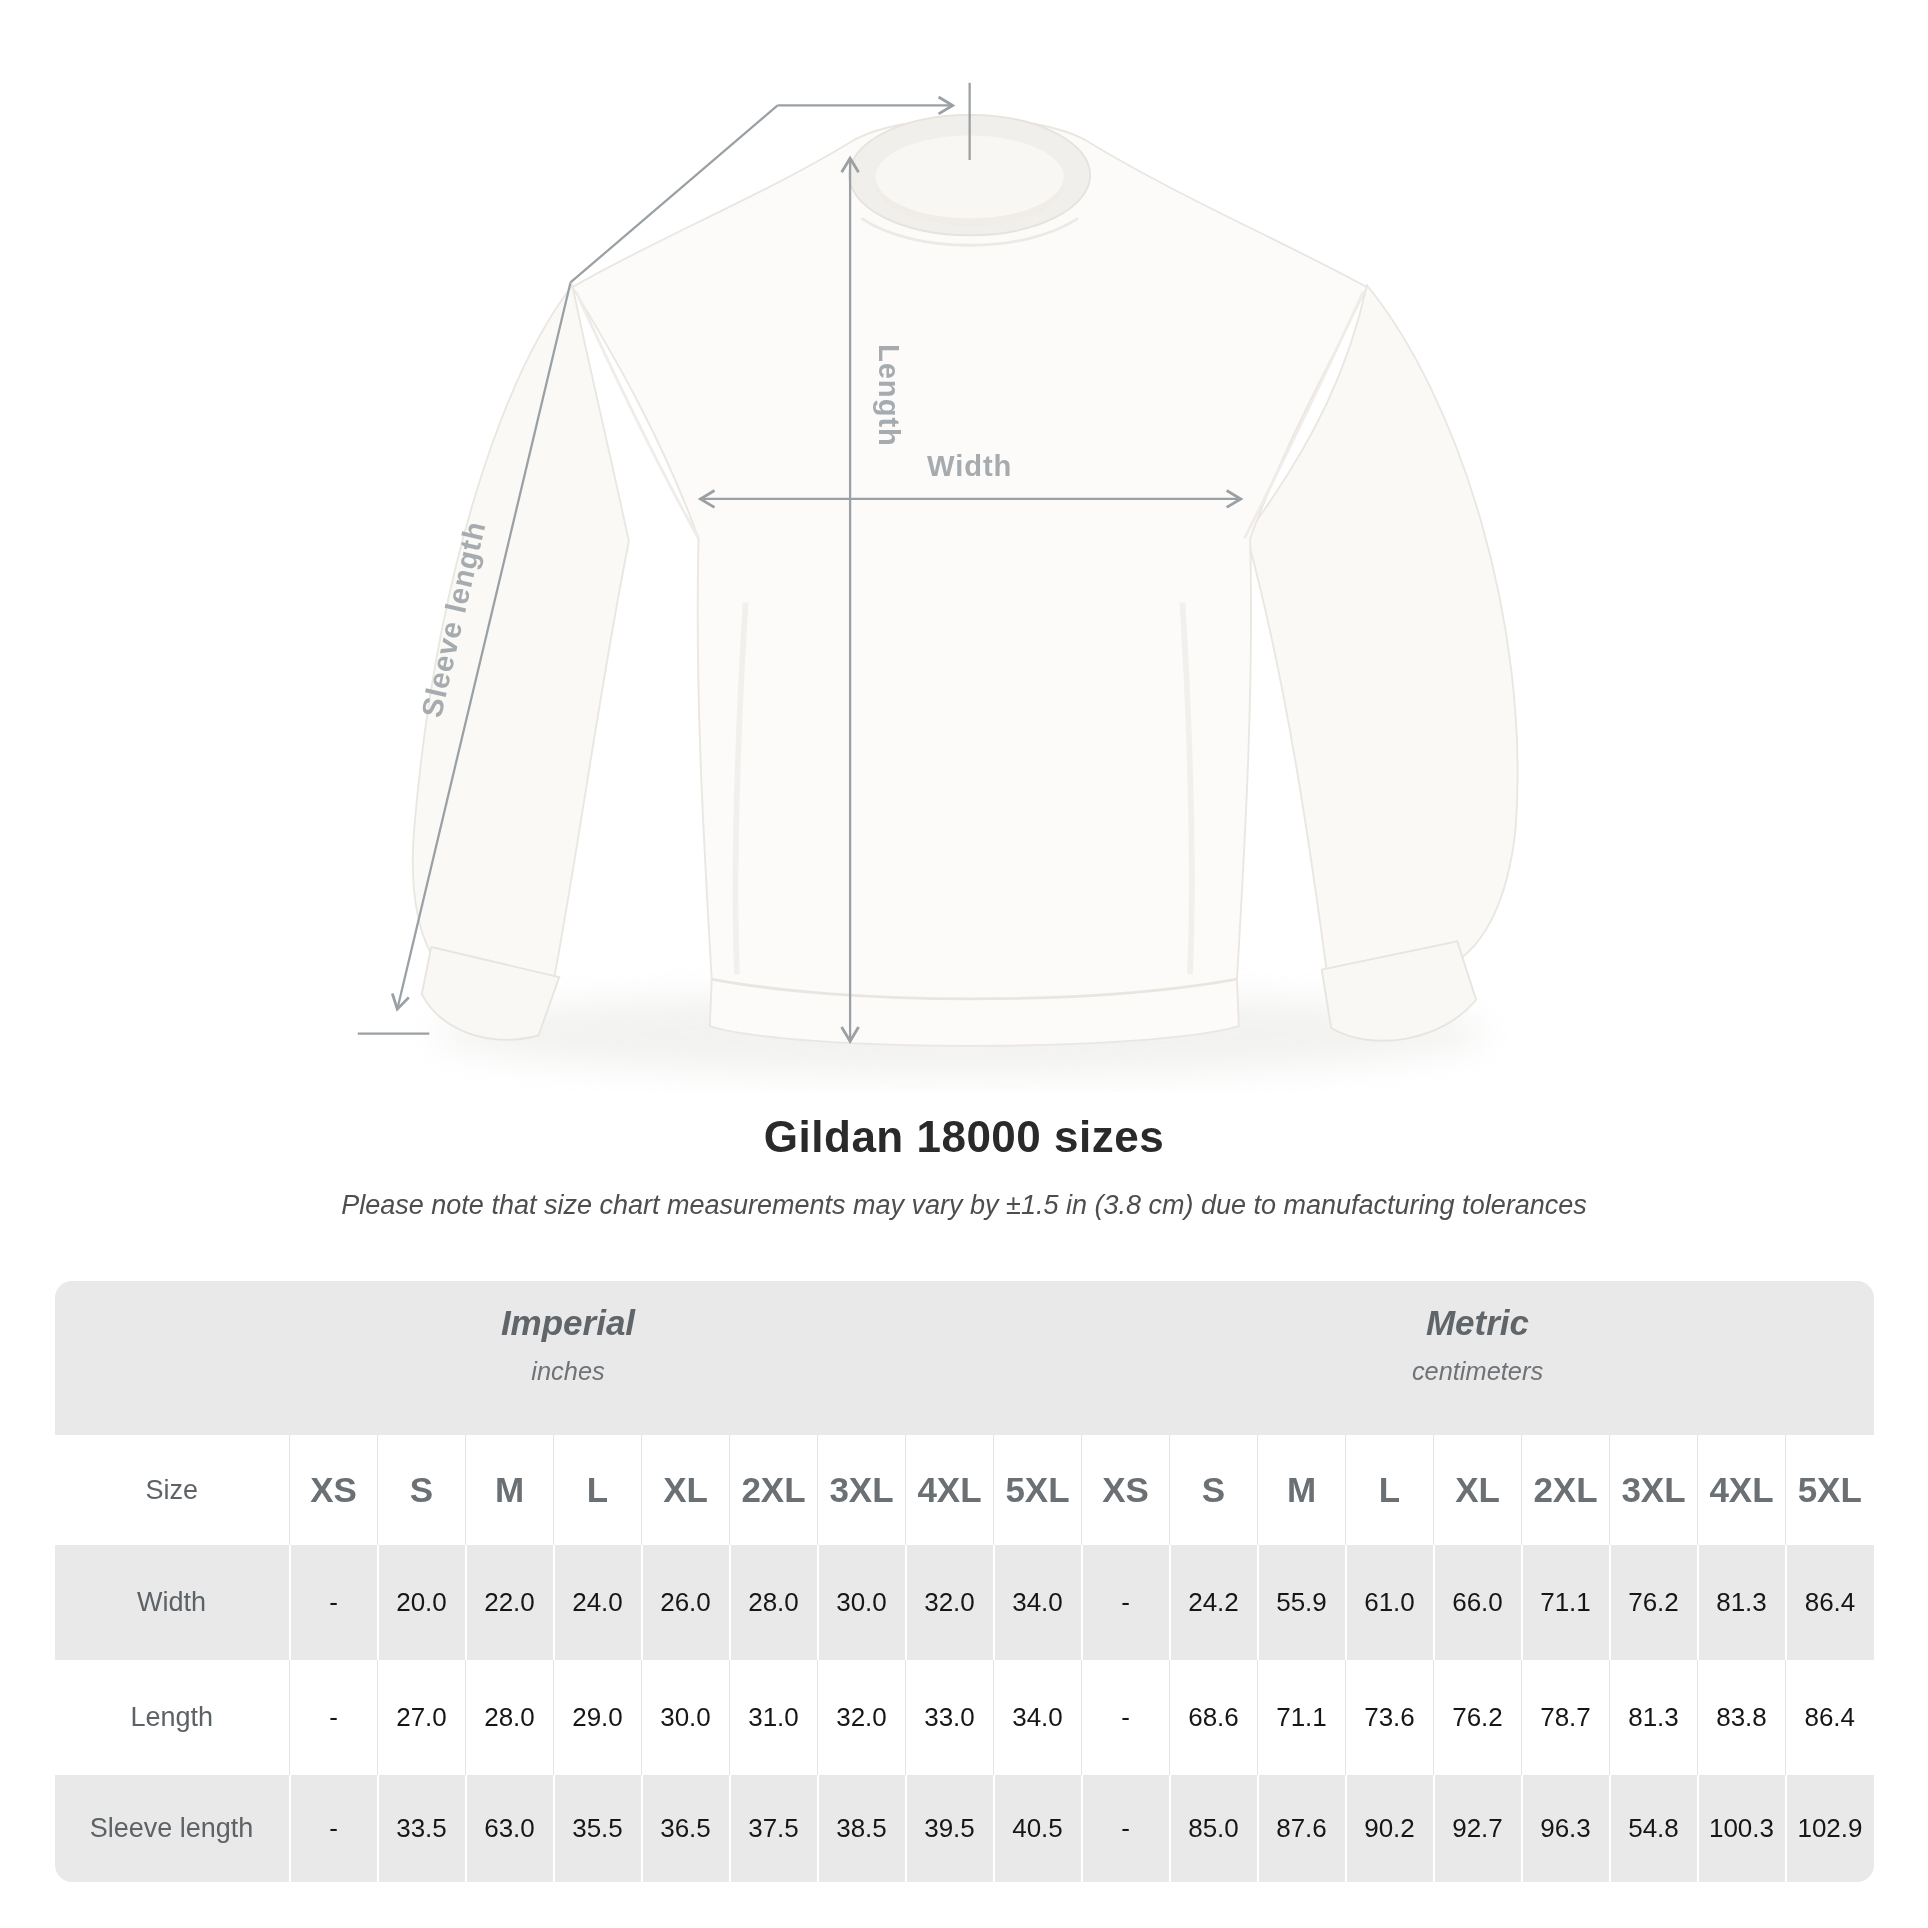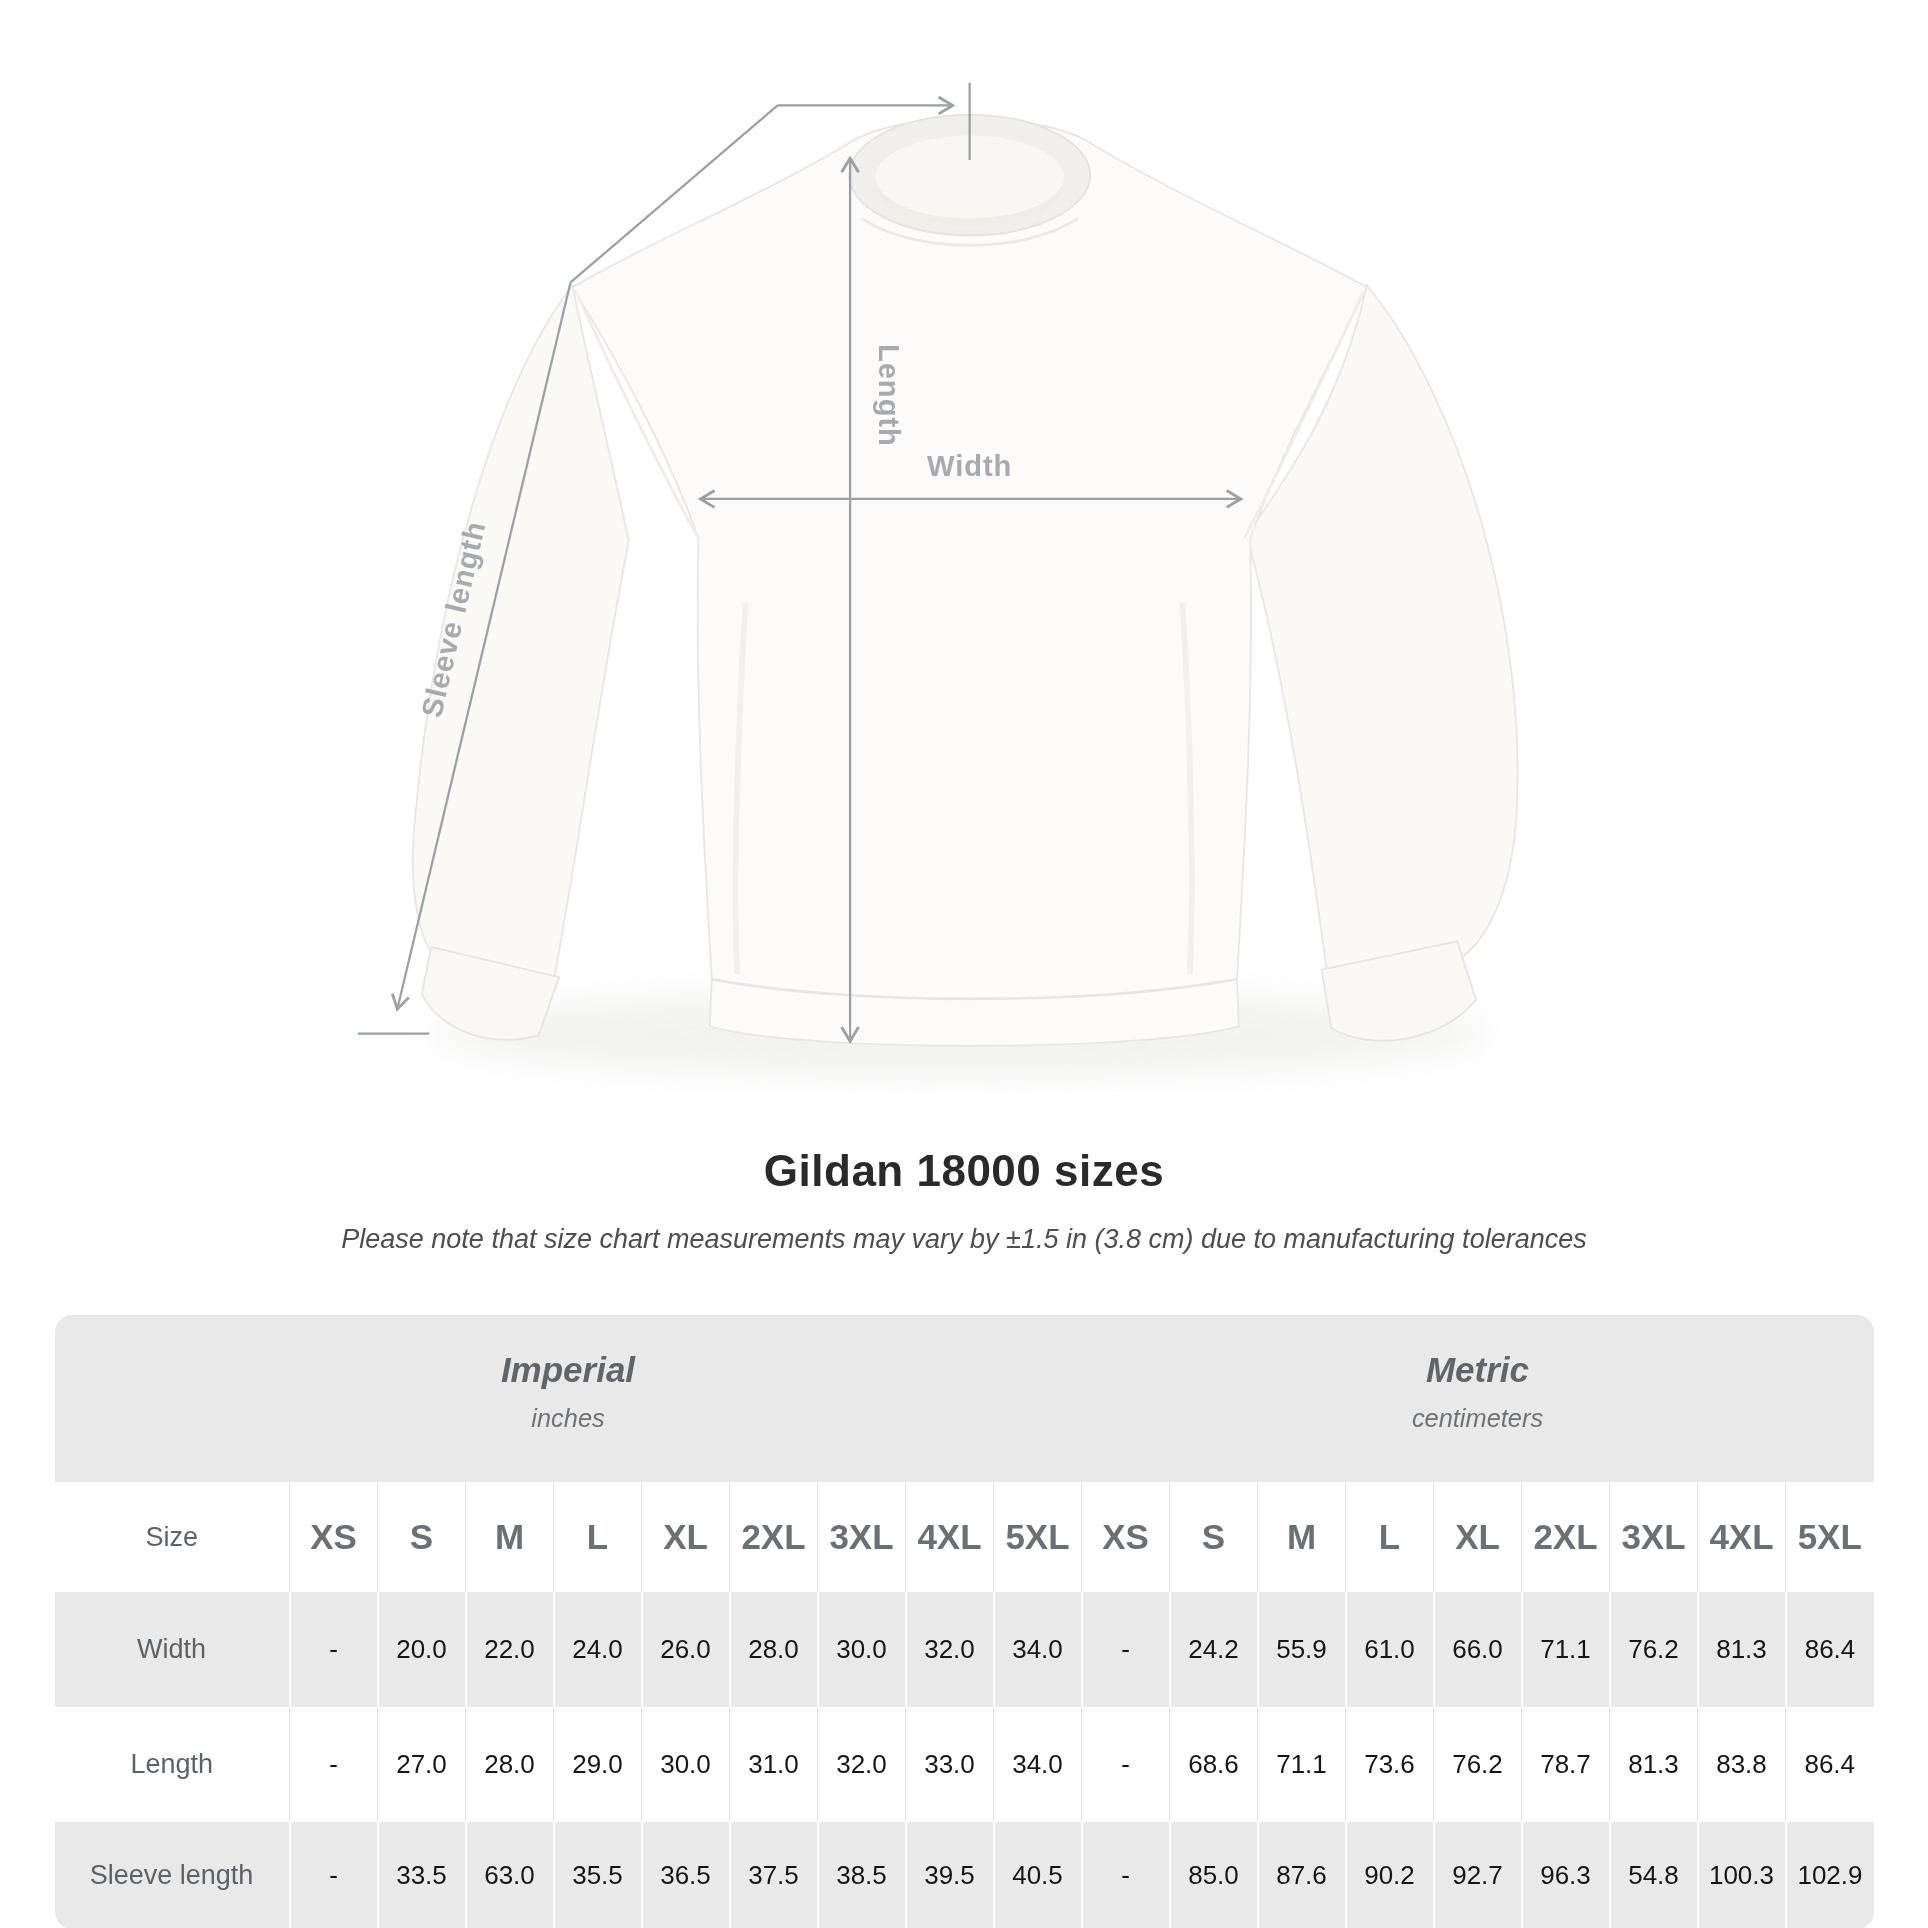--- a/index.html
+++ b/index.html
@@ -9,38 +9,38 @@
     -webkit-font-smoothing:antialiased;
   }
   .stage { width:1928px; height:1928px; position:relative; }
 
   
   svg.diagram { display:block; width:1928px; height:1092px; }
   .mlabel { font-family:"Liberation Sans", sans-serif; font-weight:700; font-size:31px; fill:#a6abaf; letter-spacing:1px; }
 
   
   h1.title {
-    margin:54px 0 0; text-align:center;
+    margin:20px 0 0; text-align:center;
     font-size:44px; font-weight:700; color:#2a2a2a; letter-spacing:0.5px;
   }
   p.subtitle {
     margin:28px 0 0; text-align:center;
     font-style:italic; font-size:27px; color:#4e4e4e;
   }
 
   
   .table-wrap {
     width:1819px; margin:60px auto 0;
     border-radius:17px; overflow:hidden;
   }
   table.size-table { width:100%; border-collapse:collapse; table-layout:fixed; }
   col.c-label { width:235px; }
 
   tr.units-row th {
-    background:#e9e9e9; height:132px; vertical-align:top; padding-top:34px;
+    background:#e9e9e9; height:132px; vertical-align:top; padding-top:21px;
   }
   .unit-name { font-style:italic; font-weight:700; font-size:35px; line-height:1.2; color:#60656a; }
   .unit-sub  { font-style:italic; font-weight:400; font-size:25.4px; line-height:1.2; color:#6e7378; margin-top:12px; }
 
   tr.sizes-row th {
     background:#ffffff; height:108px;
     font-weight:700; font-size:35px; color:#6b7074; text-align:center;
   }
   tr.sizes-row th + th { border-left:1.9px solid #e4e4e4; }
 

